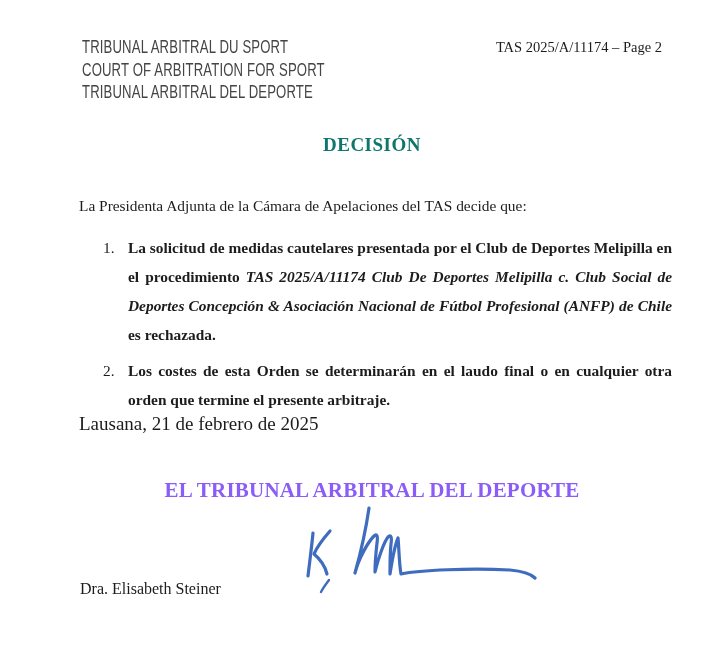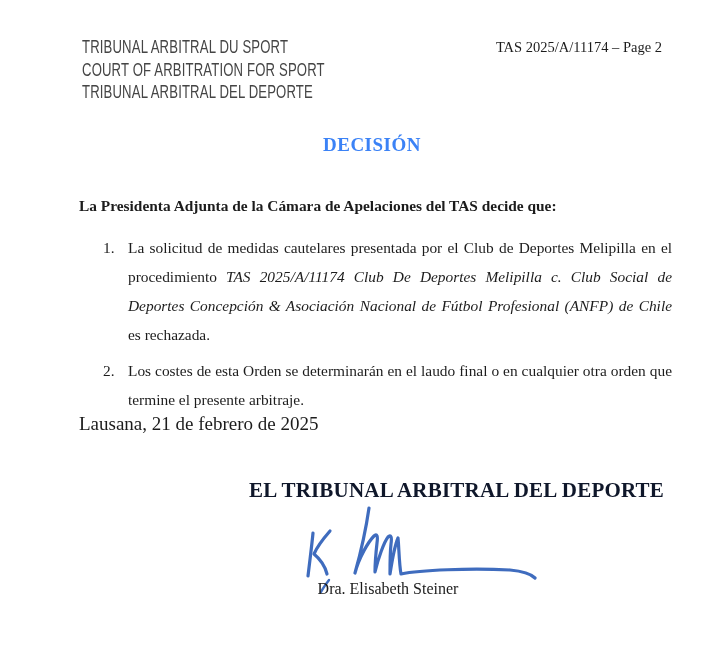--- a/index.html
+++ b/index.html
@@ -39,31 +39,30 @@
   .doc-title {
     position: absolute;
     left: 80px;
     top: 134px;
     width: 584px;
     margin: 0;
     text-align: center;
     font-size: 19px;
     font-weight: bold;
     letter-spacing: 0.5px;
-    color: #3b82f6;
+    color: #0f766e;
   }
   .intro {
     position: absolute;
     left: 79px;
     top: 196px;
     width: 600px;
     margin: 0;
     font-size: 15.4px;
     line-height: 20px;
-    font-weight: bold;
   }
   .decisions {
     position: absolute;
     left: 103px;
     top: 233px;
     width: 570px;
     margin: 0;
     padding: 0;
     list-style: none;
     font-size: 15.4px;
@@ -78,53 +77,53 @@
   }
   .decision-item .num {
     flex: 0 0 25px;
     width: 25px;
   }
   .decision-item .itext {
     flex: 0 0 544px;
     width: 544px;
     margin: 0;
     text-align: justify;
+    font-weight: bold;
   }
   .dateline {
     position: absolute;
     left: 79px;
     top: 413px;
     margin: 0;
     font-size: 19px;
   }
   .tribunal-heading {
     position: absolute;
     left: 80px;
     top: 478px;
     width: 584px;
     margin: 0;
-    text-align: right;
+    text-align: center;
     font-size: 21px;
     font-weight: bold;
     letter-spacing: 0.2px;
-    color: #0f172a;
+    color: #8b5cf6;
   }
   .signature-svg {
     position: absolute;
     left: 285px;
     top: 500px;
     width: 270px;
     height: 100px;
   }
   .signatory {
     position: absolute;
-    left: 96px;
+    left: 80px;
     top: 580px;
     width: 584px;
-    text-align: center;
     font-size: 16px;
     line-height: 18.5px;
   }
 </style>
 </head>
 <body>
 
 <div class="letterhead">
   <div>TRIBUNAL ARBITRAL DU SPORT</div>
   <div>COURT OF ARBITRATION FOR SPORT</div>

